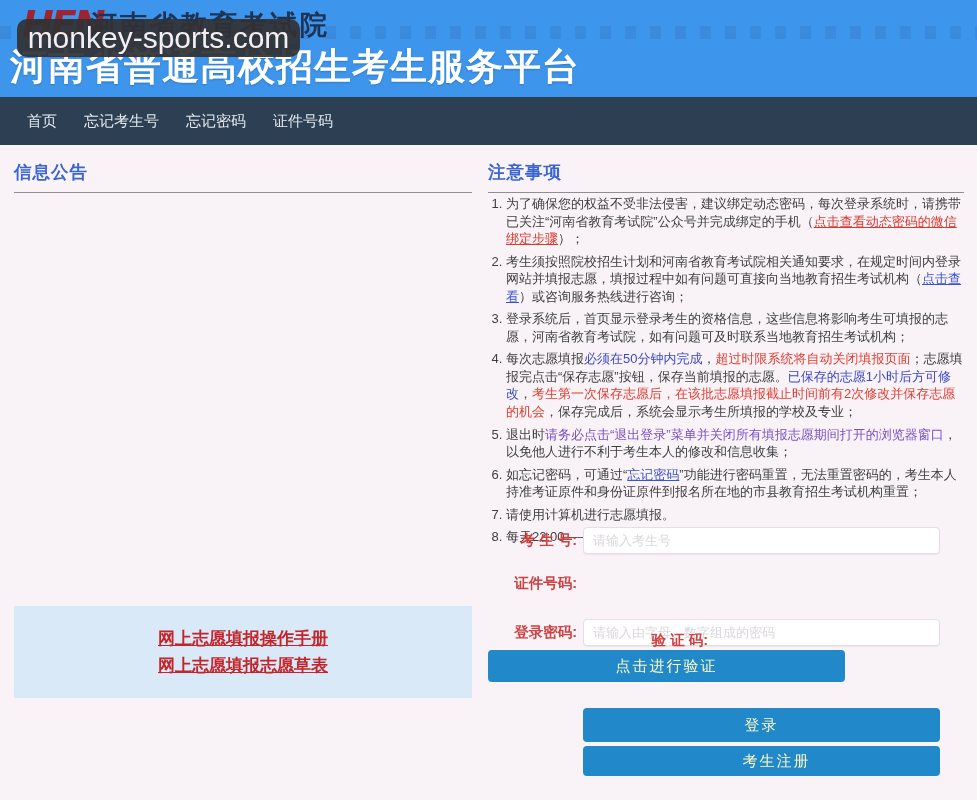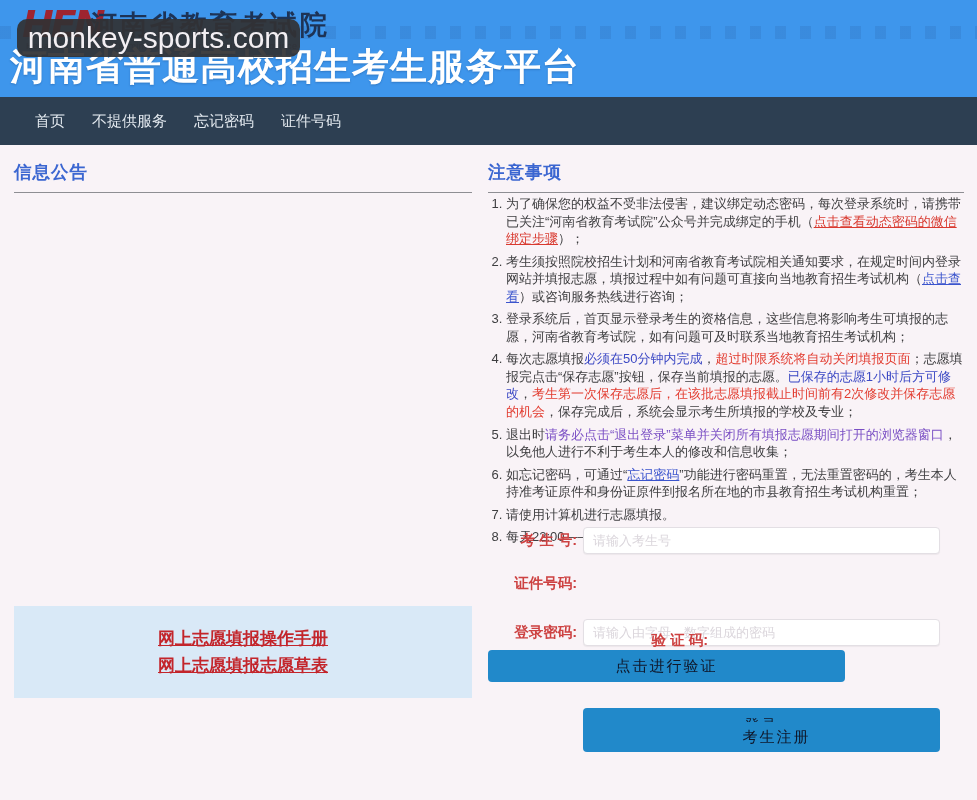--- a/index.html
+++ b/index.html
@@ -17,21 +17,21 @@
     color:#9e2430; letter-spacing:-3px; font-family:"DejaVu Sans",sans-serif; }
   .logo-cn { position:absolute; left:90px; top:7px; font-size:27px; font-weight:700; color:#1d3356; letter-spacing:3px; }
   .logo-en { position:absolute; left:26px; top:41px; font-size:9px; color:#23497e; letter-spacing:.4px; white-space:nowrap; }
   .site-title { position:absolute; left:10px; top:42px; margin:0; font-size:37px; font-weight:700;
     color:#ffffff; letter-spacing:1px; white-space:nowrap; text-shadow:0 1px 2px rgba(0,30,80,.25); }
   .watermark { position:absolute; left:17px; top:19px; width:283px; height:38px; z-index:5;
     background:rgba(50,50,52,.93); border-radius:10px; color:#f3eff3; font-size:30px;
     display:flex; align-items:center; justify-content:center; }
   
   .nav { position:absolute; left:0; top:97px; width:977px; height:48px; background:#2d3f52;
-    display:flex; align-items:center; gap:27px; padding-left:35px; }
+    display:flex; align-items:center; gap:27px; padding-left:27px; }
   .nav-item { color:#e3e9ef; font-size:15px; text-decoration:none; cursor:pointer; }
   
   .heading-wrap { position:absolute; top:160px; border-bottom:1px solid #8e8e93; padding-bottom:8px; }
   .heading-left { left:14px; width:458px; }
   .heading-right { left:488px; width:476px; }
   .col-heading { margin:0; font-size:17.5px; font-weight:700; color:#3b66d1; letter-spacing:1px; }
   
   .notices-list { position:absolute; left:488px; top:194px; width:478px; margin:1px; padding-left:17px;
     font-size:13px; line-height:1.35; color:#3e3e40; }
   .notices-list li { margin-bottom:5px; }
@@ -46,41 +46,41 @@
   .info-links-box { position:absolute; left:14px; top:606px; width:458px; height:92px; background:#d9e9f7;
     display:flex; flex-direction:column; align-items:center; justify-content:center; gap:4px; }
   .info-link { color:#c3252b; font-weight:700; font-size:17px; text-decoration:underline; cursor:pointer; }
   
   .form-row { position:absolute; left:488px; display:flex; align-items:center; }
   .form-label { width:89px; text-align:right; font-size:14.5px; font-weight:700; color:#cd4242;
     margin-right:6px; white-space:pre; }
   .form-input { width:357px; height:27px; padding:0 9px; border:1px solid #e3dfe4; border-radius:4px;
     background:#fff; font-size:13px; color:#444; box-shadow:0 1px 1px rgba(0,0,0,.05); outline:none; }
   .form-input::placeholder { color:#dbd6dc; }
-  .btn { background:#2189ca; border:none; border-radius:4px; color:#0f172a; font-size:15px;
+  .btn { background:#2189ca; border:none; border-radius:4px; color:#fef9c3; font-size:15px;
     cursor:pointer; font-family:inherit; letter-spacing:2px; }
   .btn-verify { width:357px; height:32px; }
   .btn-abs { position:absolute; left:583px; width:357px; }
   .btn-login { top:708px; height:34px; }
-  .btn-register { top:722px; height:30px;padding-left:36px; }
+  .btn-register { top:746px; height:30px;padding-left:36px; }
 </style>
 </head>
 <body>
 
 <div class="header">
   <span class="logo-mark">HEN</span>
   <span class="logo-cn">河南省教育考试院</span>
   <span class="logo-en">Henan Educational Examinations Authority of HeNan Province</span>
   <h1 class="site-title">河南省普通高校招生考生服务平台</h1>
   <div class="watermark">monkey-sports.com</div>
 </div>
 
 <nav class="nav">
   <a class="nav-item">首页</a>
-  <a class="nav-item">不提供服务</a>
+  <a class="nav-item">忘记考生号</a>
   <a class="nav-item">忘记密码</a>
   <a class="nav-item">证件号码</a>
 </nav>
 
 <div class="heading-wrap heading-left">
   <h2 class="col-heading">信息公告</h2>
 </div>
 
 <div class="heading-wrap heading-right">
   <h2 class="col-heading">注意事项</h2>

